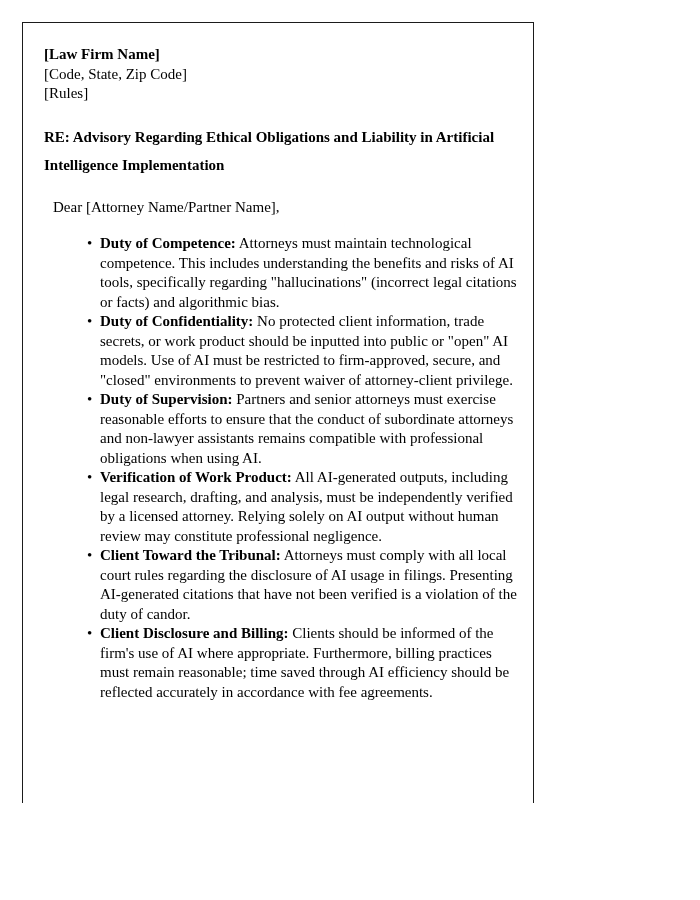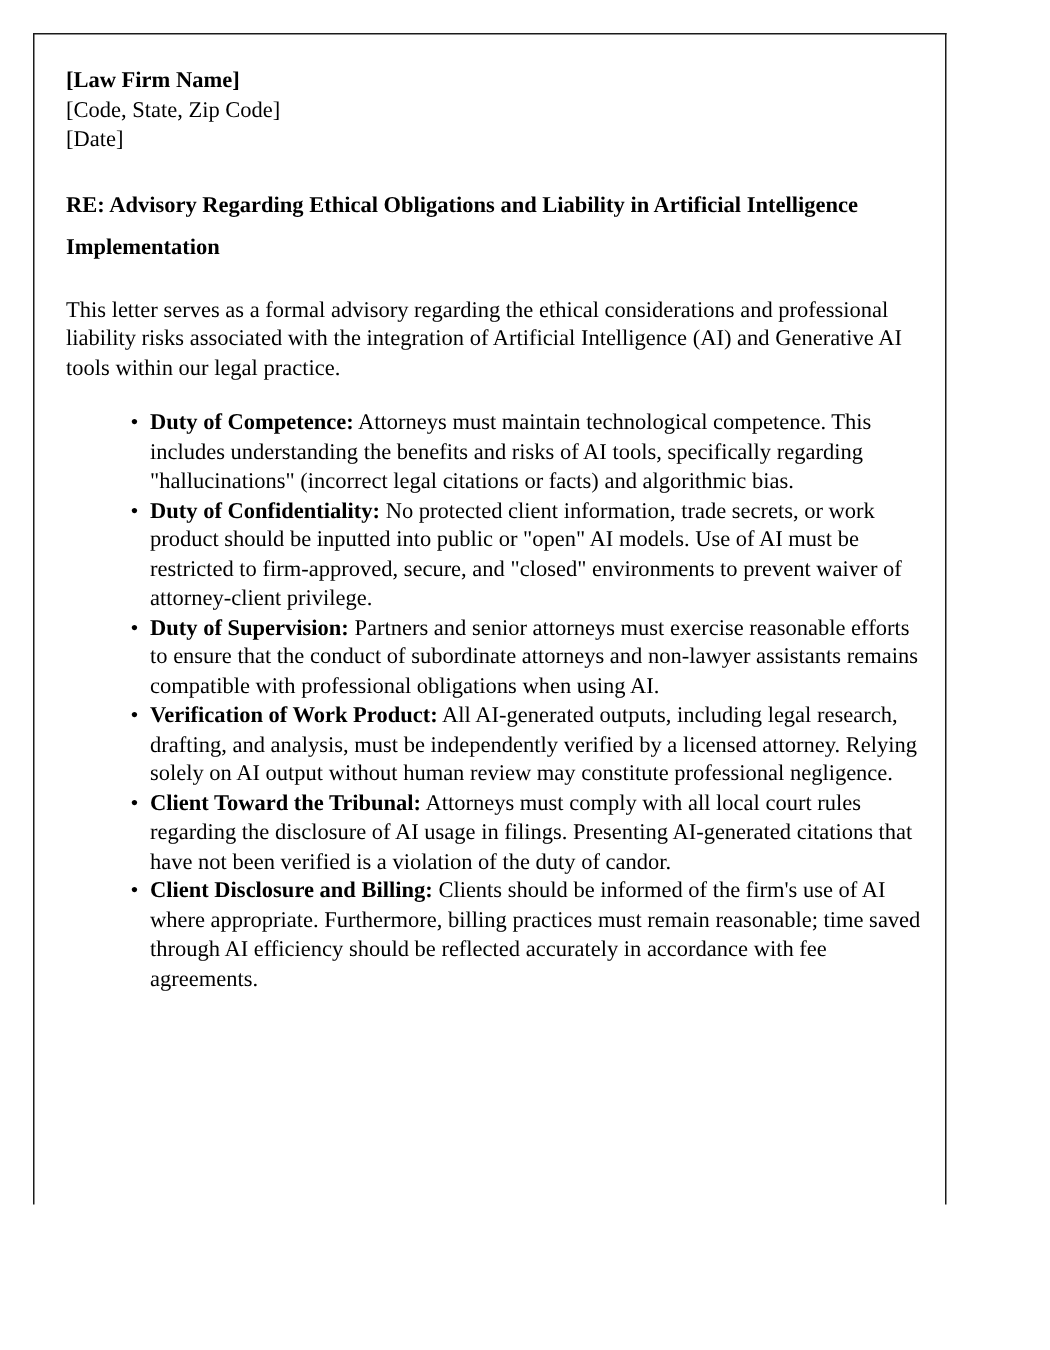--- a/index.html
+++ b/index.html
@@ -11,21 +11,21 @@
     width: 700px;
     height: 900px;
     overflow: hidden;
     font-family: "Liberation Serif", "DejaVu Serif", serif;
   }
 
   .page-frame {
     position: absolute;
     left: 22px;
     top: 22px;
-    width: 609px;
+    width: 512px;
     height: 781px;
     border: 1.5px solid #1b1b1b;
     border-bottom: none;
     box-sizing: border-box;
     overflow: hidden;
     background: #ffffff;
   }
 
   .page-inner {
     padding: 22px 16px 0 21px;
@@ -94,27 +94,27 @@
 </style>
 </head>
 <body>
 
 <div class="page-frame">
   <div class="page-inner">
 
     <div class="letter-head">
       <div class="firm-name">[Law Firm Name]</div>
       <div>[Code, State, Zip Code]</div>
-      <div>[Date]</div>
+      <div>[Rules]</div>
     </div>
 
     <div class="re-line">RE: Advisory Regarding Ethical Obligations and Liability in Artificial Intelligence Implementation</div>
 
+    <div class="salutation">Dear [Attorney Name/Partner Name],</div>
 
-    <p class="body-para">This letter serves as a formal advisory regarding the ethical considerations and professional liability risks associated with the integration of Artificial Intelligence (AI) and Generative AI tools within our legal practice.</p>
 
 
     <ul class="standards-list">
         <li><span class="bullet-dot">•</span><span class="term">Duty of Competence:</span><span> Attorneys must maintain technological competence. This includes understanding the benefits and risks of AI tools, specifically regarding "hallucinations" (incorrect legal citations or facts) and algorithmic bias.</span></li>
         <li><span class="bullet-dot">•</span><span class="term">Duty of Confidentiality:</span><span> No protected client information, trade secrets, or work product should be inputted into public or "open" AI models. Use of AI must be restricted to firm-approved, secure, and "closed" environments to prevent waiver of attorney-client privilege.</span></li>
         <li><span class="bullet-dot">•</span><span class="term">Duty of Supervision:</span><span> Partners and senior attorneys must exercise reasonable efforts to ensure that the conduct of subordinate attorneys and non-lawyer assistants remains compatible with professional obligations when using AI.</span></li>
         <li><span class="bullet-dot">•</span><span class="term">Verification of Work Product:</span><span> All AI-generated outputs, including legal research, drafting, and analysis, must be independently verified by a licensed attorney. Relying solely on AI output without human review may constitute professional negligence.</span></li>
         <li><span class="bullet-dot">•</span><span class="term">Client Toward the Tribunal:</span><span> Attorneys must comply with all local court rules regarding the disclosure of AI usage in filings. Presenting AI-generated citations that have not been verified is a violation of the duty of candor.</span></li>
         <li><span class="bullet-dot">•</span><span class="term">Client Disclosure and Billing:</span><span> Clients should be informed of the firm's use of AI where appropriate. Furthermore, billing practices must remain reasonable; time saved through AI efficiency should be reflected accurately in accordance with fee agreements.</span></li>
       </ul>

